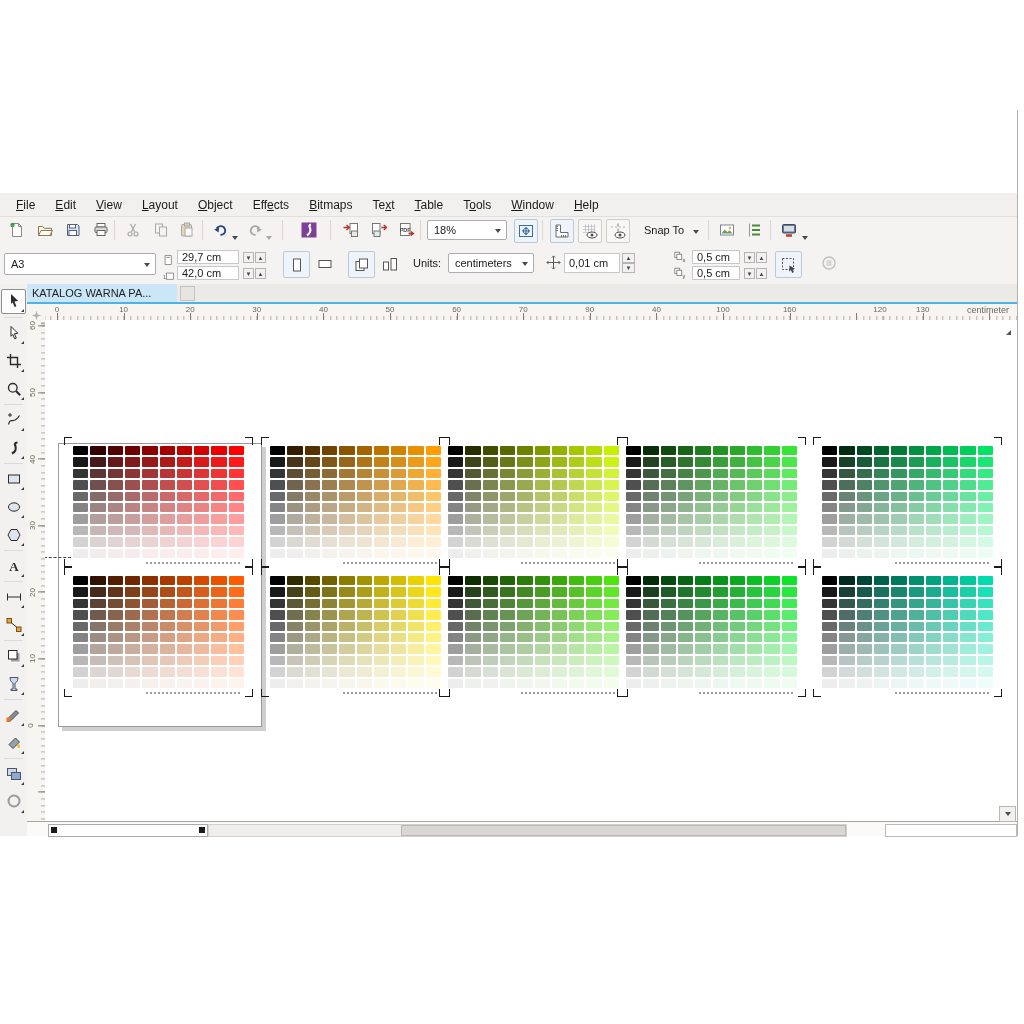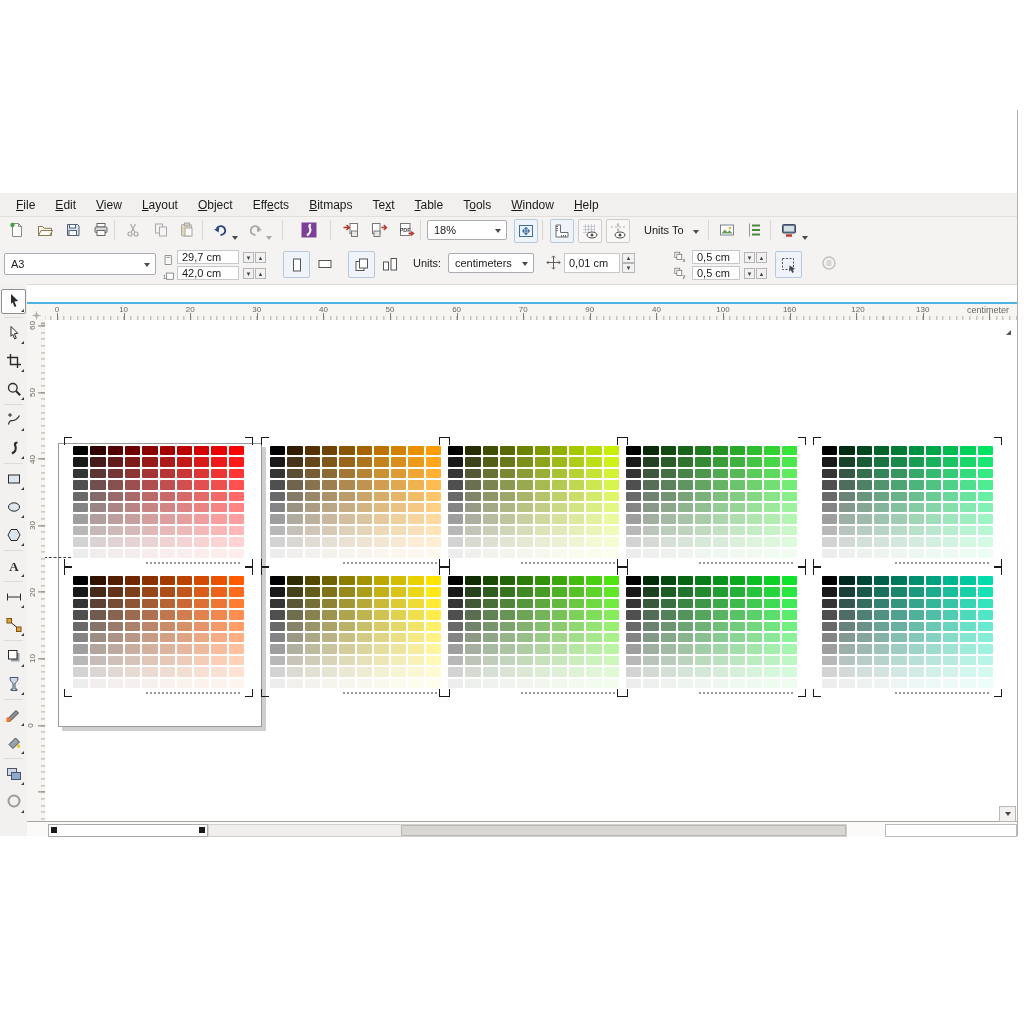--- a/index.html
+++ b/index.html
@@ -240,21 +240,21 @@
         </div>
     <div class="tbtn framed" style="left:606px">
           <span class="ic"><svg viewBox="0 0 16 16" width="100%" height="100%">
               <path d="M8 0.5v11" stroke="#7a7a7a" stroke-dasharray="3 2" fill="none"></path>
               <path d="M1 4h14" stroke="#b0b0b0" stroke-dasharray="2 2" fill="none"></path>
               <ellipse cx="10" cy="12" rx="5" ry="3" fill="#fff" stroke="#4a4a4a"></ellipse>
               <circle cx="10" cy="12" r="1.5" fill="#4a4a4a"></circle>
             </svg></span>
         </div>
     <div class="lbl" style="left:644px;top:7px">
-      <span>Units To</span>
+      <span>Snap To</span>
       <span class="caret" style="margin-left:6px"></span>
     </div>
     <div class="vsep" style="left:708px"></div>
     <div class="tbtn" style="left:716px">
           <span class="ic"><svg viewBox="0 0 16 16" width="100%" height="100%">
               <rect x="1.5" y="3" width="13" height="10" fill="#fff" stroke="#7a8494"></rect>
               <path d="M2.5 11.5l3.2-4 2.8 2.8 2-2 3 3.2z" fill="#6f9c55"></path>
               <circle cx="11" cy="6" r="1.3" fill="#e2b13c"></circle>
             </svg></span>
         </div>
@@ -370,20 +370,26 @@
             </svg></span>
         </div>
     <div class="tbtn" style="left:818px;top:9px">
           <span class="ic"><svg viewBox="0 0 16 16" width="100%" height="100%">
               <circle cx="8" cy="8" r="6" fill="none" stroke="#c0c0c0" stroke-width="1.4"></circle>
               <rect x="5.5" y="5" width="5" height="6" fill="#d8d8d8"></rect>
             </svg></span>
         </div>
   </div>
 
+  <div class="tabrow">
+    <div class="doc-tab">
+          <span>KATALOG WARNA PA...</span>
+        </div>
+    <div class="tab-extra"></div>
+  </div>
   <div class="blueline"></div>
 
   <div class="corner">
         <span class="ic"><svg viewBox="0 0 16 16" width="100%" height="100%">
             <path d="M2 8h12M8 2v12" stroke="#999"></path>
             <circle cx="8" cy="8" r="2.5" fill="none" stroke="#999"></circle>
           </svg></span>
       </div>
   <div class="hruler" id="hruler">
     <div class="minor"></div>
@@ -394,21 +400,21 @@
         <span class="num" style="left: 145.2px;">20</span>
         <span class="num" style="left: 211.8px;">30</span>
         <span class="num" style="left: 278.4px;">40</span>
         <span class="num" style="left: 345px;">50</span>
         <span class="num" style="left: 411.6px;">60</span>
         <span class="num" style="left: 478.2px;">70</span>
         <span class="num" style="left: 544.8px;">90</span>
         <span class="num" style="left: 611.4px;">40</span>
         <span class="num" style="left: 678px;">100</span>
         <span class="num" style="left: 744.6px;">160</span>
-        <span class="num" style="left: 813px;">120</span>
+        <span class="num" style="left: 835px;">120</span>
         <span class="num" style="left: 877.8px;">130</span>
       </div>
   <div class="vruler" id="vruler">
     <div class="minor"></div>
         <div class="major"></div>
     <span class="unit">centimeters</span>
   <span class="num" style="top: 1.4px;">60</span>
         <span class="num" style="top: 68px;">50</span>
         <span class="num" style="top: 134.6px;">40</span>
         <span class="num" style="top: 201.2px;">30</span>

